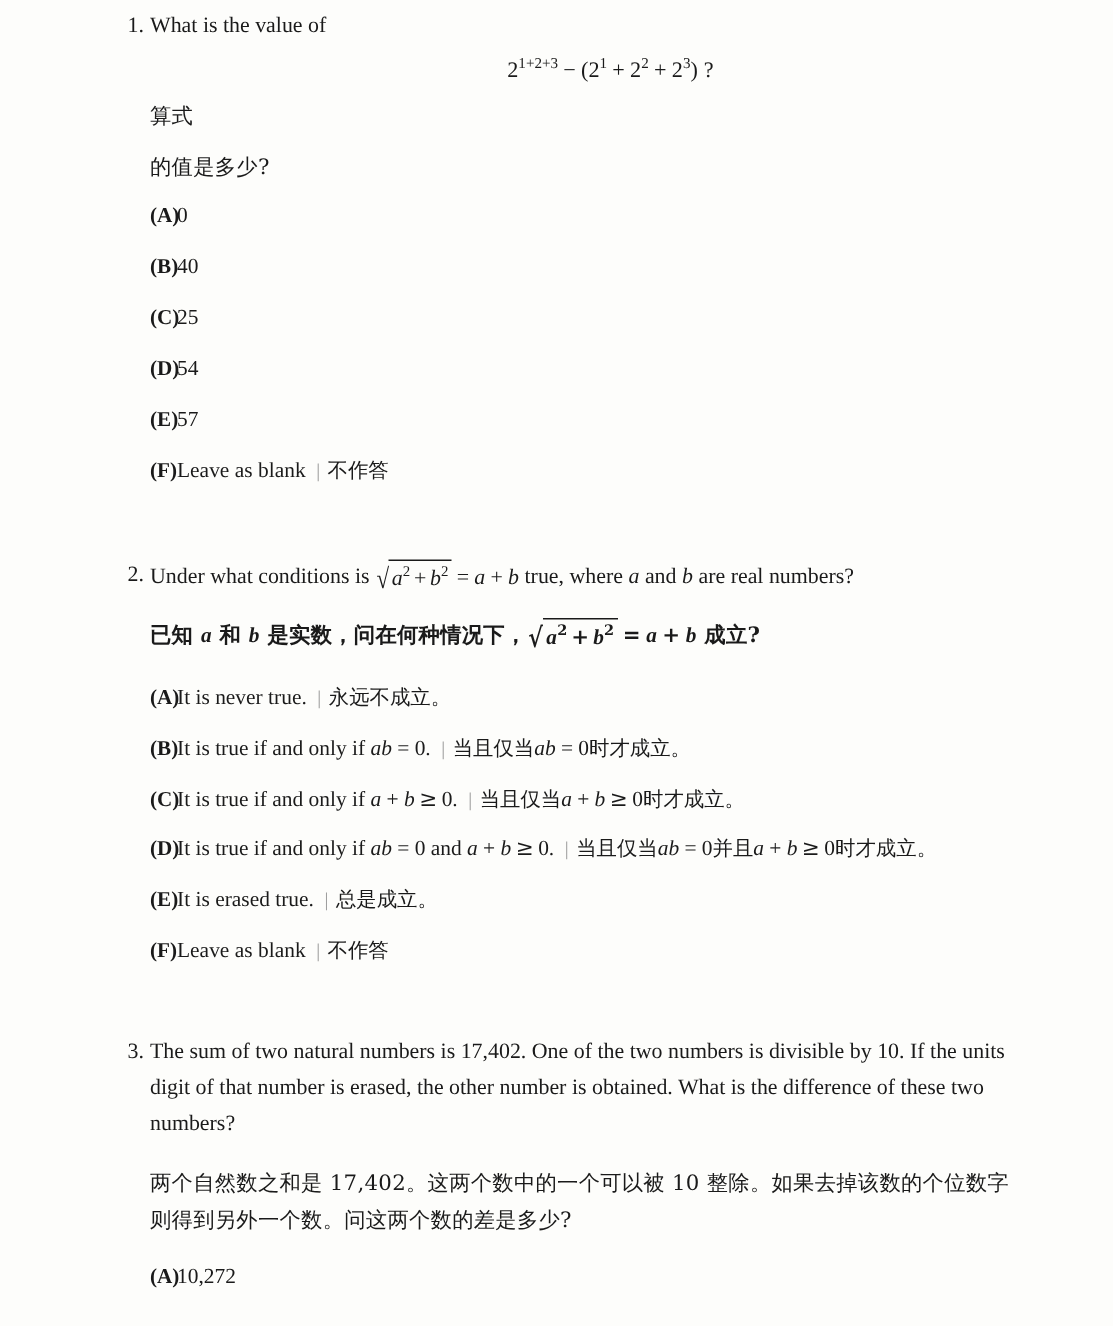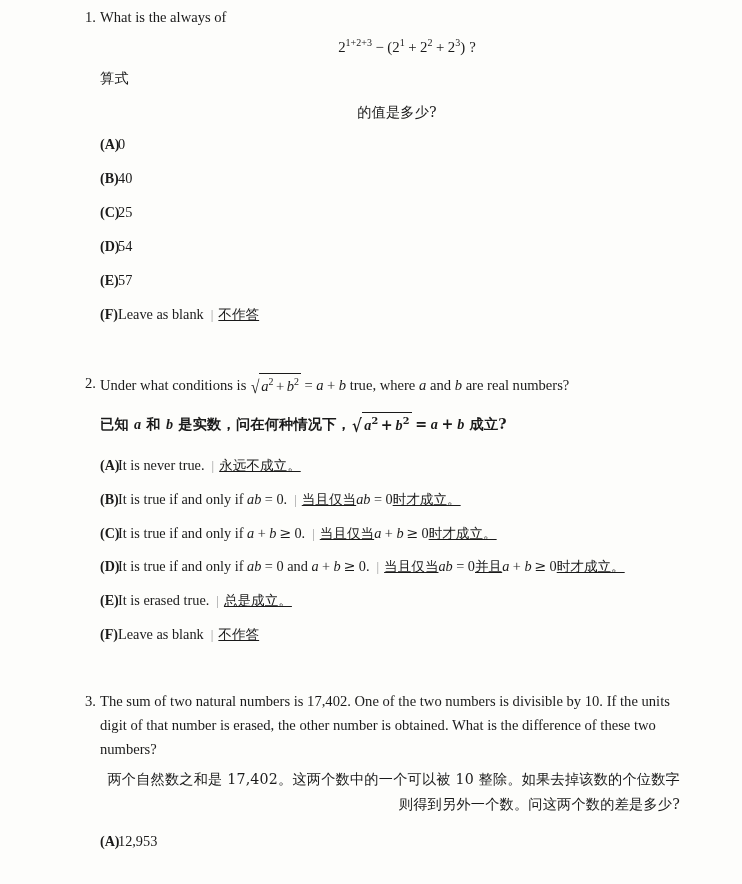--- a/index.html
+++ b/index.html
@@ -85,21 +85,20 @@
   }
   .opt-en { }
   .opt-sep {
     color: #9a9a9a;
     padding: 0 5px 0 7px;
     font-size: 13px;
   }
   .opt-cn {
     font-family: "DejaVu Serif", "Liberation Serif", serif;
     font-size: 13.6px;
-    text-decoration: underline;
   }
 
   
   .gap-q2 { height: 34px; }
   .gap-q3 { height: 32px; }
 
   
   .mi {
     font-style: italic;
     font-family: "Liberation Serif", "DejaVu Serif", serif;
@@ -140,31 +139,31 @@
   .nowrap { white-space: nowrap; margin-top: 44px; }
 </style>
 </head>
 <body>
 
 <div class="page">
 
   <div class="question" style="padding-top:6px;">
     <div class="q-head">
       <span class="q-num">1.</span>
-      <span class="q-body">What is the always of</span>
+      <span class="q-body">What is the value of</span>
     </div>
 
     <div class="display-math">
       <span class="mn">2</span><sup class="exp">1+2+3</sup><span class="op">−</span><span class="mn">(2</span><sup class="exp">1</sup><span class="op">+</span><span class="mn">2</span><sup class="exp">2</sup><span class="op">+</span><span class="mn">2</span><sup class="exp">3</sup><span class="mn">)</span><span style="padding-left:4px;">?</span>
     </div>
 
     <div class="q-cn">算式</div>
 
 
-    <div class="q-cn" style="margin-bottom:4px;text-align:center;">的值是多少?</div>
+    <div class="q-cn" style="margin-bottom:4px;">的值是多少?</div>
 
     <div class="options">
       <div class="opt">
         <span class="opt-label">(A)</span>
         <span class="opt-en">0</span>
       </div>
       <div class="opt">
         <span class="opt-label">(B)</span>
         <span class="opt-en">40</span>
       </div>
@@ -235,24 +234,24 @@
   </div>
 
   <div class="gap-q3"></div>
 
   <div class="question" style="padding-right:62px;">
     <div class="q-head">
       <span class="q-num">3.</span>
       <span class="q-body">The sum of two natural numbers is 17,402. One of the two numbers is divisible by 10. If the units digit of that number is erased, the other number is obtained. What is the difference of these two numbers?</span>
     </div>
 
-    <div class="q-cn" style="margin-top:6px;line-height:1.78;text-align:right;">两个自然数之和是 17,402。这两个数中的一个可以被 10 整除。如果去掉该数的个位数字则得到另外一个数。问这两个数的差是多少?</div>
+    <div class="q-cn" style="margin-top:16px;line-height:1.78;">两个自然数之和是 17,402。这两个数中的一个可以被 10 整除。如果去掉该数的个位数字则得到另外一个数。问这两个数的差是多少?</div>
 
     <div class="options" style="margin-top:13px;">
       <div class="opt">
         <span class="opt-label">(A)</span>
-        <span class="opt-en">12,953</span>
+        <span class="opt-en">10,272</span>
       </div>
 
     </div>
   </div>
 
 </div>
 
 </body></html>

